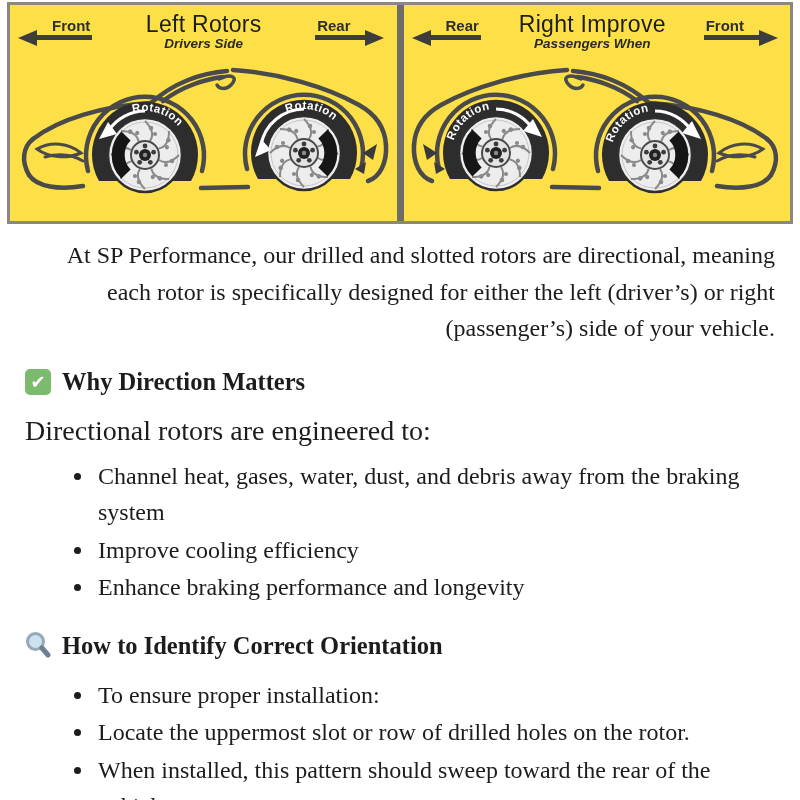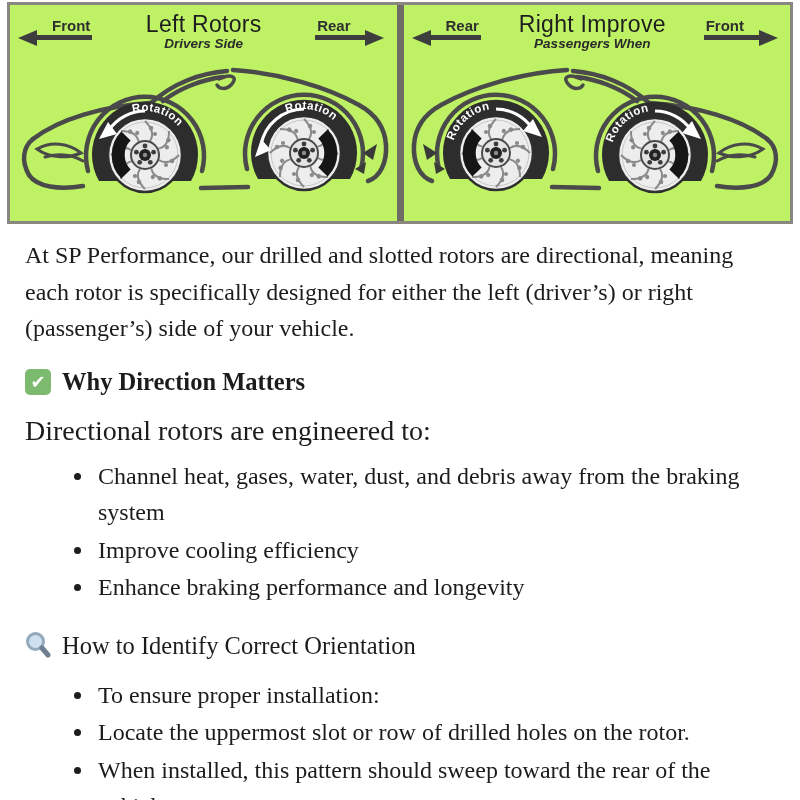--- a/index.html
+++ b/index.html
@@ -9,21 +9,21 @@
     font-family:"Liberation Serif", serif;
     color:#1c1c1c;
     overflow:hidden;
   }
   
   .diagram-box{
     margin:2px 7px 0 7px;
     height:216px;
     border:3px solid #8a8680;
     display:flex;
-    background:#bef264;
+    background:#fde047;
   }
   .panel{
     flex:1 1 0;
     position:relative;
     overflow:hidden;
   }
   .panel-divider{
     width:7px;
     background:#6f6b66;
     flex:0 0 auto;
@@ -61,25 +61,26 @@
   .dir-left  .head{left:-32px;border-top:8px solid transparent;border-bottom:8px solid transparent;border-right:19px solid #3d3d3d;}
   .dir-right .head{right:-32px;border-top:8px solid transparent;border-bottom:8px solid transparent;border-left:19px solid #3d3d3d;}
   .car-svg{display:block;margin:0 auto;}
 
   
   .content{padding:0 25px;}
   .intro{
     font-size:24px;line-height:36.5px;
     max-width:752px;
     margin:13px 0 0 0;
+    text-align:right;
   }
   .h-row{display:flex;align-items:center;gap:11px;margin:21px 0 0 0;}
   .h-row .h-text{font-size:24.5px;}
   .h-bold .h-text{font-weight:700;}
-  .h-reg  .h-text{font-weight:400;}
+  .h-reg  .h-text{font-weight:700;}
   .check-icon{
     width:26px;height:26px;border-radius:5px;
     background:#7cba6f;
     display:grid;place-items:center;
     color:#ffffff;font-family:"DejaVu Sans", sans-serif;
     font-size:18px;font-weight:700;line-height:1;
     flex:0 0 auto;
   }
   .lead{font-size:28px;margin:19px 0 0 0;}
   ul.bullets{

